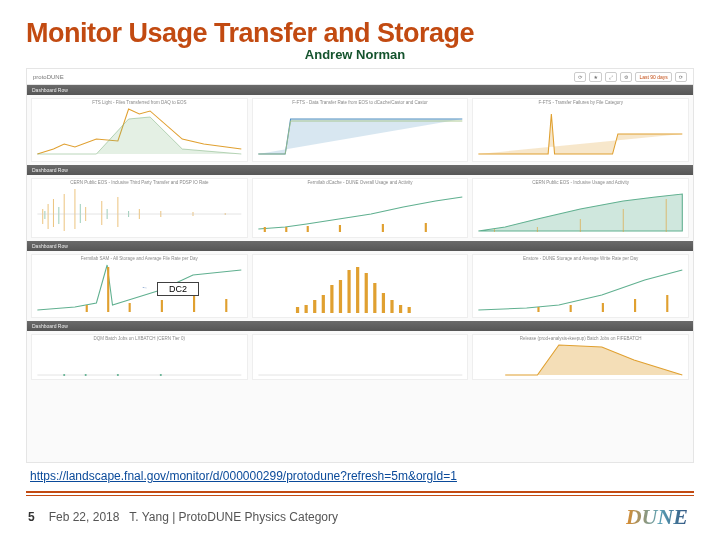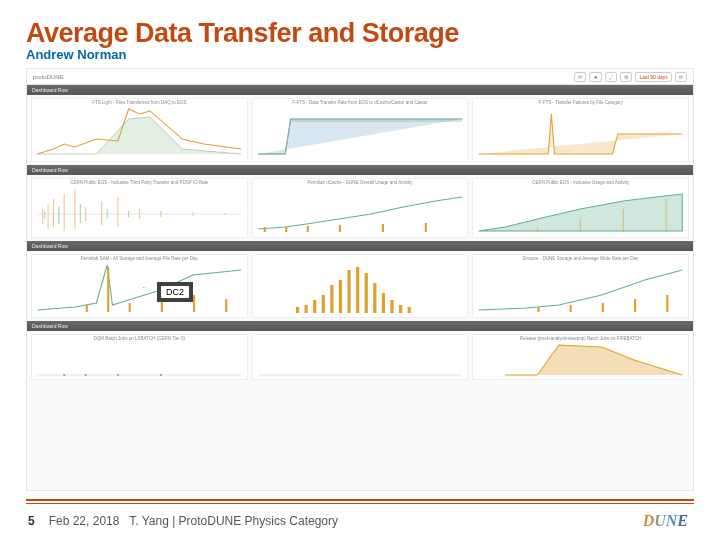--- a/index.html
+++ b/index.html
@@ -20,22 +20,22 @@
   }
   .title {
     font-size: 27px;
     font-weight: bold;
     color: #c24a11;
     letter-spacing: -0.5px;
   }
   .author {
     font-size: 13px;
     font-weight: bold;
-    color: #0369a1;
-    text-align: left;
+    color: #14532d;
+    text-align: center;
     margin-top: -2px;
     margin-right: 10px;
   }
   .dashboard {
     margin-top: 6px;
     background: #fafafa;
     border: 1px solid #e5e5e5;
     flex: 1 1 auto;
     position: relative;
     overflow: hidden;
@@ -94,23 +94,23 @@
     color: #888;
     white-space: nowrap;
   }
   .panel svg { display: block; }
 
   .dc2-label {
     position: absolute;
     top: 213px;
     left: 130px;
     background: #fff;
-    border: 4px solid #404040;
+    border: 1px solid #404040;
     font-size: 9px;
-    padding: 1px 5px;
+    padding: 1px 11px;
     color: #000;
   }
   .dc2-arrow {
     position: absolute;
     top: 218px;
     left: 105px;
     width: 25px;
     height: 2px;
   }
 
@@ -136,34 +136,34 @@
     display: flex;
     align-items: baseline;
     gap: 14px;
     font-size: 12px;
     color: #555;
   }
   .page-num { font-weight: bold; color: #333; }
   .logo {
     font-family: Georgia, 'Times New Roman', serif;
     font-weight: bold;
-    font-size: 16px;
+    font-size: 22px;
     font-style: italic;
     background: linear-gradient(90deg, #d98b2e 0%, #5aa0b5 50%, #2a4a7a 100%);
     -webkit-background-clip: text;
     background-clip: text;
     color: transparent;
     padding-right: 4px;
   }
 </style>
 </head>
 <body>
 
 <div class="slide">
-  <h1 class="title">Average Data Transfer and Storage</h1>
+  <h1 class="title">Monitor Usage Transfer and Storage</h1>
   <div class="author">Andrew Norman</div>
 
   <div class="dashboard">
     <div class="dash-header">
       <span>protoDUNE</span>
       <div class="dash-header-right">
         <span class="dash-btn">⟳</span>
         <span class="dash-btn">★</span>
         <span class="dash-btn">⤢</span>
         <span class="dash-btn">⚙</span>
@@ -338,20 +338,21 @@
       </div>
     </div>
 
     <svg class="dc2-arrow" viewBox="0 0 30 12">
       <line x1="28" y1="6" x2="4" y2="2" stroke="#3a6bb0" stroke-width="1.5"></line>
       <polygon points="4,2 9,0 8,6" fill="#3a6bb0"></polygon>
     </svg>
     <div class="dc2-label">DC2</div>
   </div>
 
+  <a class="link" href="#">https://landscape.fnal.gov/monitor/d/000000299/protodune?refresh=5m&amp;orgId=1</a>
 
   <div class="footer-rules">
     <div class="rule-top"></div>
     <div class="rule-bot"></div>
   </div>
 
   <div class="footer">
     <div class="footer-left">
       <span class="page-num">5</span>
       <span>

